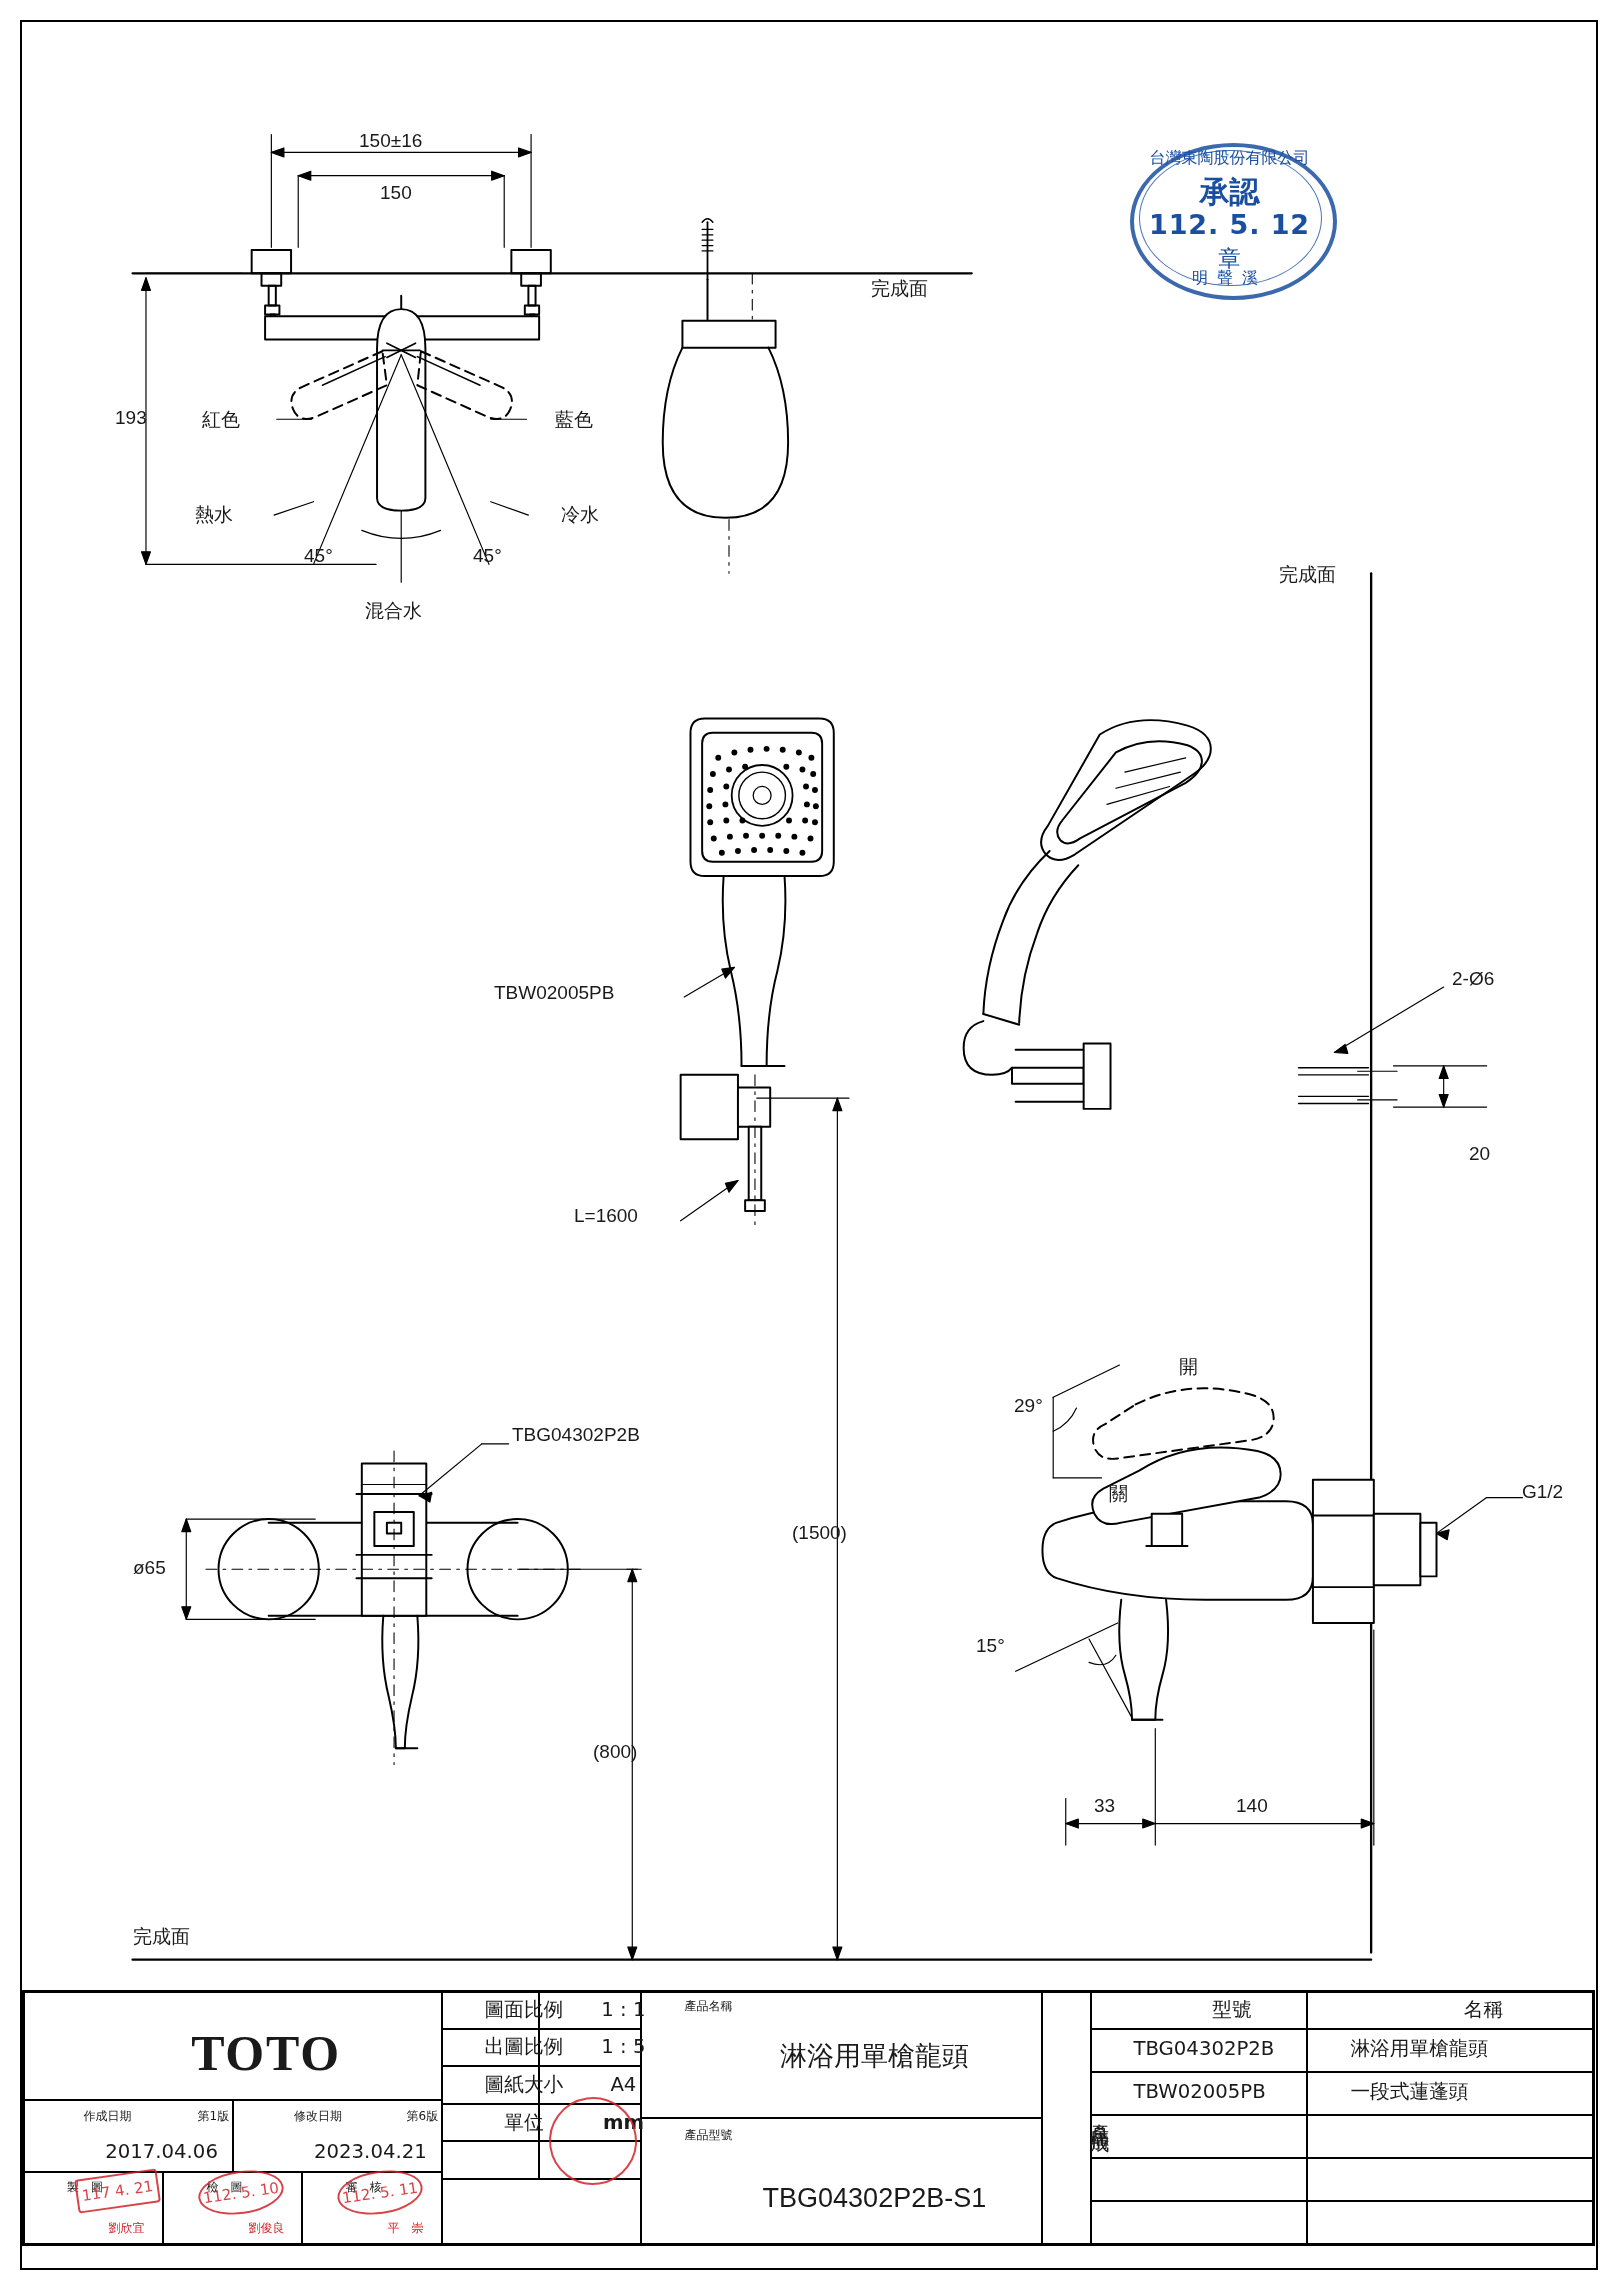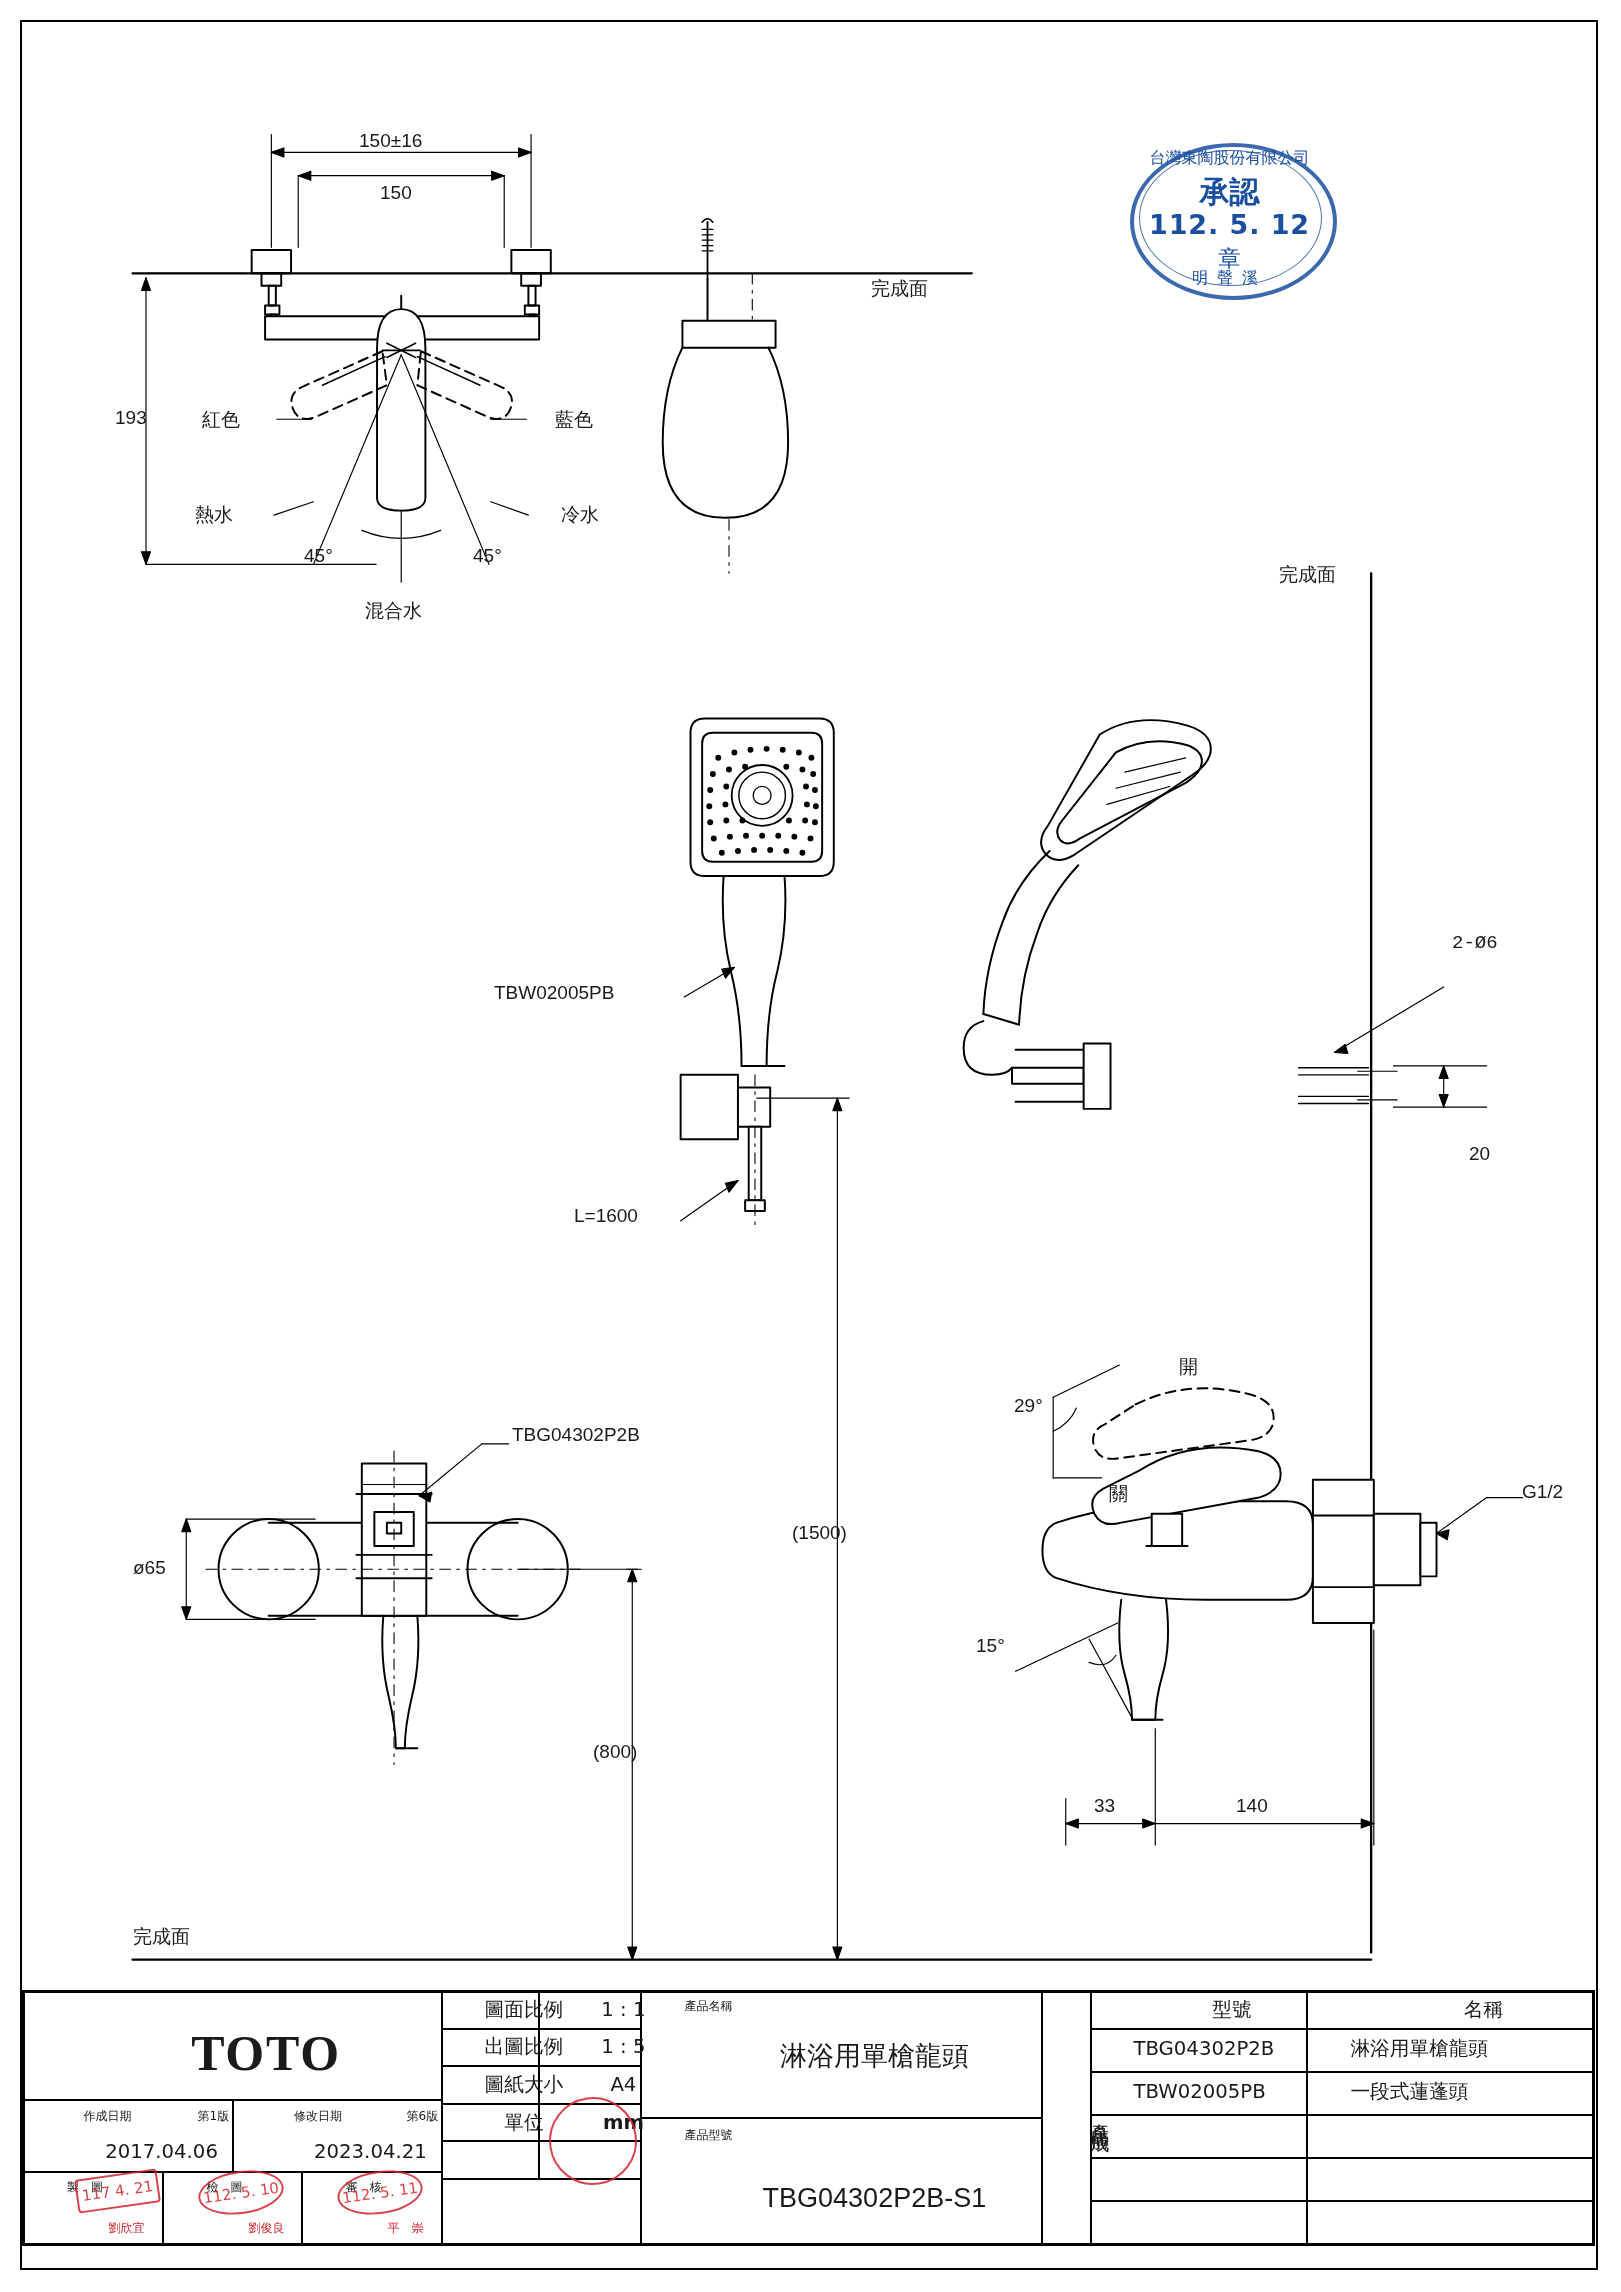--- a/index.html
+++ b/index.html
@@ -370,21 +370,21 @@
   <div class="lbl cjk" style="left:561px; top:502px;">冷水</div>
   <div class="lbl" style="left:304px; top:545px;">45°</div>
   <div class="lbl" style="left:473px; top:545px;">45°</div>
   <div class="lbl cjk" style="left:365px; top:598px;">混合水</div>
   <div class="lbl cjk" style="left:871px; top:276px;">完成面</div>
   <div class="lbl cjk" style="left:1279px; top:562px;">完成面</div>
   <div class="lbl cjk" style="left:133px; top:1924px;">完成面</div>
 
   <div class="lbl" style="left:494px; top:982px;">TBW02005PB</div>
   <div class="lbl" style="left:574px; top:1205px;">L=1600</div>
-  <div class="lbl" style="left:1452px; top:932px;font-family:Liberation Mono, monospace;">2-Ø6</div>
+  <div class="lbl" style="left:1452px; top:968px;">2-Ø6</div>
   <div class="lbl" style="left:1469px; top:1143px;">20</div>
 
   <div class="lbl" style="left:512px; top:1424px;">TBG04302P2B</div>
   <div class="lbl" style="left:133px; top:1557px;">ø65</div>
   <div class="lbl" style="left:792px; top:1522px;">(1500)</div>
   <div class="lbl" style="left:593px; top:1741px;">(800)</div>
 
   <div class="lbl" style="left:1014px; top:1395px;">29°</div>
   <div class="lbl cjk" style="left:1179px; top:1354px;">開</div>
   <div class="lbl cjk" style="left:1109px; top:1481px;">關</div>

